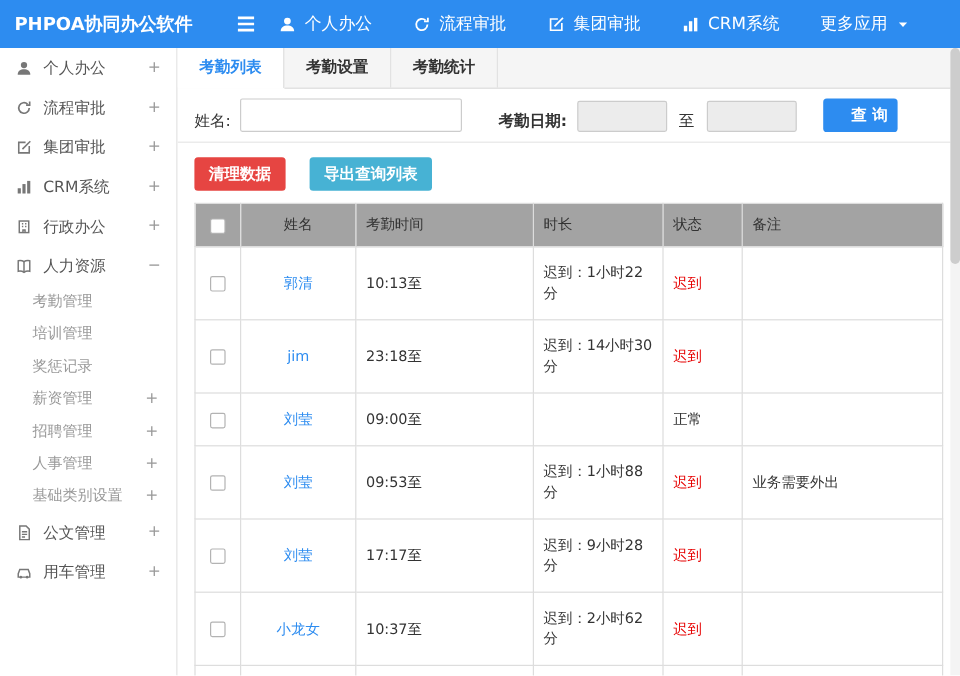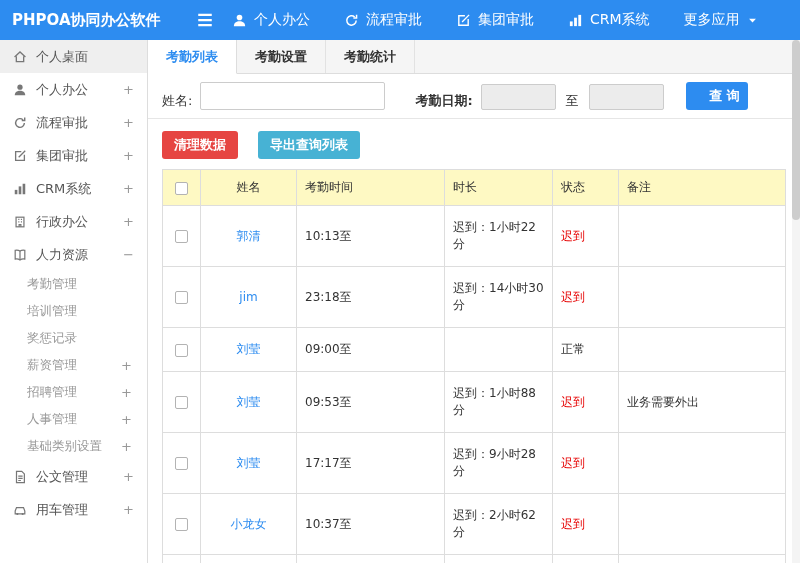--- a/index.html
+++ b/index.html
@@ -65,21 +65,21 @@
   .btn-danger, .btn-export {
     color:#fff; border:none; border-radius:3px; height:28px; padding:0 12px;
     font-size:13px; font-weight:bold; cursor:pointer; font-family:inherit;
   }
   .btn-danger { background:var(--clean-btn,#e64542); }
   .btn-export { background:var(--export-btn,#47b2d4); }
   
   .tbl-wrap { padding:0 14px; }
   table { width:100%; border-collapse:collapse; table-layout:fixed; }
   th, td { border:1px solid #ddd; font-size:12px; text-align:left; vertical-align:middle; padding:13px 8px; word-break:break-all; }
-  thead th { background:#fef9c3; font-weight:normal; color:#333; padding:9px 8px; }
+  thead th { background:#a3a3a3; font-weight:normal; color:#333; padding:9px 8px; }
   td.cb-cell, th.cb-cell { text-align:center; padding:9px 4px; }
   td.name-cell, th.name-col { text-align:center; }
   a.name { color:var(--link,#2d8cf0); text-decoration:none; cursor:pointer; }
   .red { color:var(--danger,#e60000); }
   .dur { white-space:pre-line; }
   .cb {
     display:inline-block; width:13px; height:13px; border:1px solid #b3b3b3;
     background:#fff; border-radius:2px; vertical-align:middle; cursor:pointer;
   }
   
@@ -139,29 +139,20 @@
         <span class="ico caret">
           <svg viewBox="0 0 16 16" fill="currentColor">
             <path d="M3 5.5h10L8 11z"></path>
           </svg>
         </span>
       </div>
     </div>
 </div>
 
 <div class="sidebar" id="sidebar">
-    <div class="side-item active">
-      <span class="ico ">
-        <svg viewBox="0 0 16 16" fill="none" stroke="currentColor" stroke-width="1.5">
-          <path d="M1.8 8L8 2.3 14.2 8"></path>
-          <path d="M3.8 7v6.3h8.4V7"></path>
-        </svg>
-      </span>
-      <span class="lbl">个人桌面</span>
-    </div>
     <div class="side-item">
       <span class="ico ">
         <svg viewBox="0 0 16 16">
           <circle cx="8" cy="4.8" r="3" fill="currentColor"></circle>
           <path d="M2 14c0-3.4 2.7-5.1 6-5.1s6 1.7 6 5.1z" fill="currentColor"></path>
         </svg>
       </span>
       <span class="lbl">个人办公</span>
       <span class="tog">+</span>
     </div>

